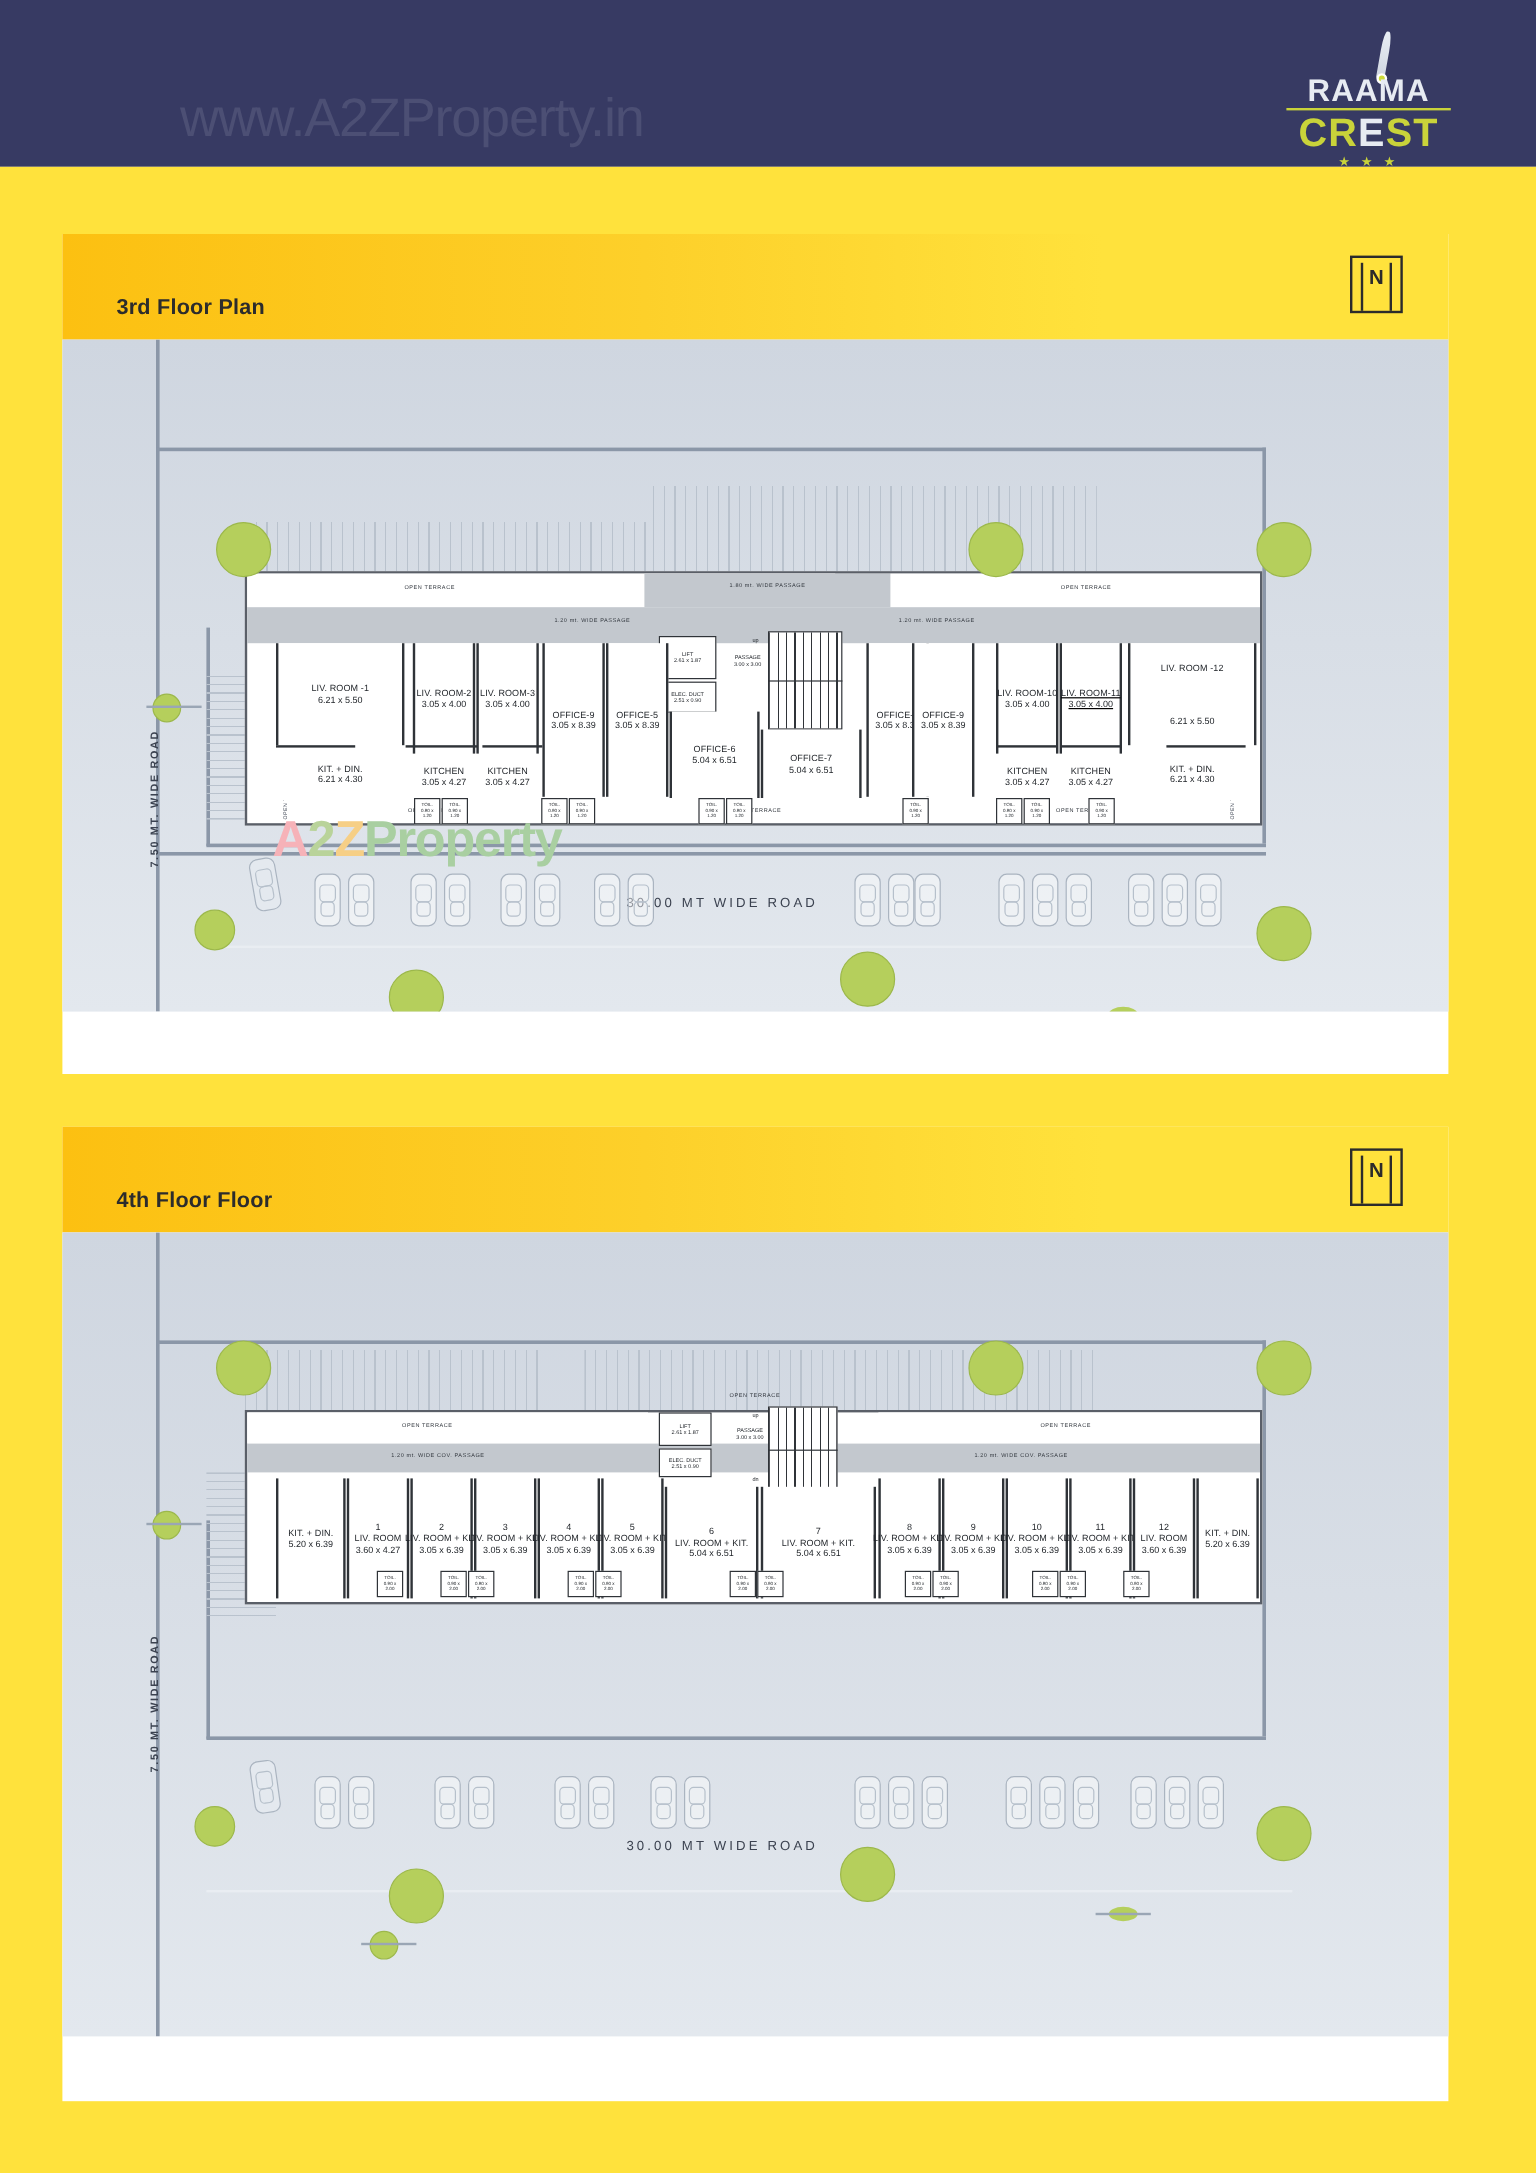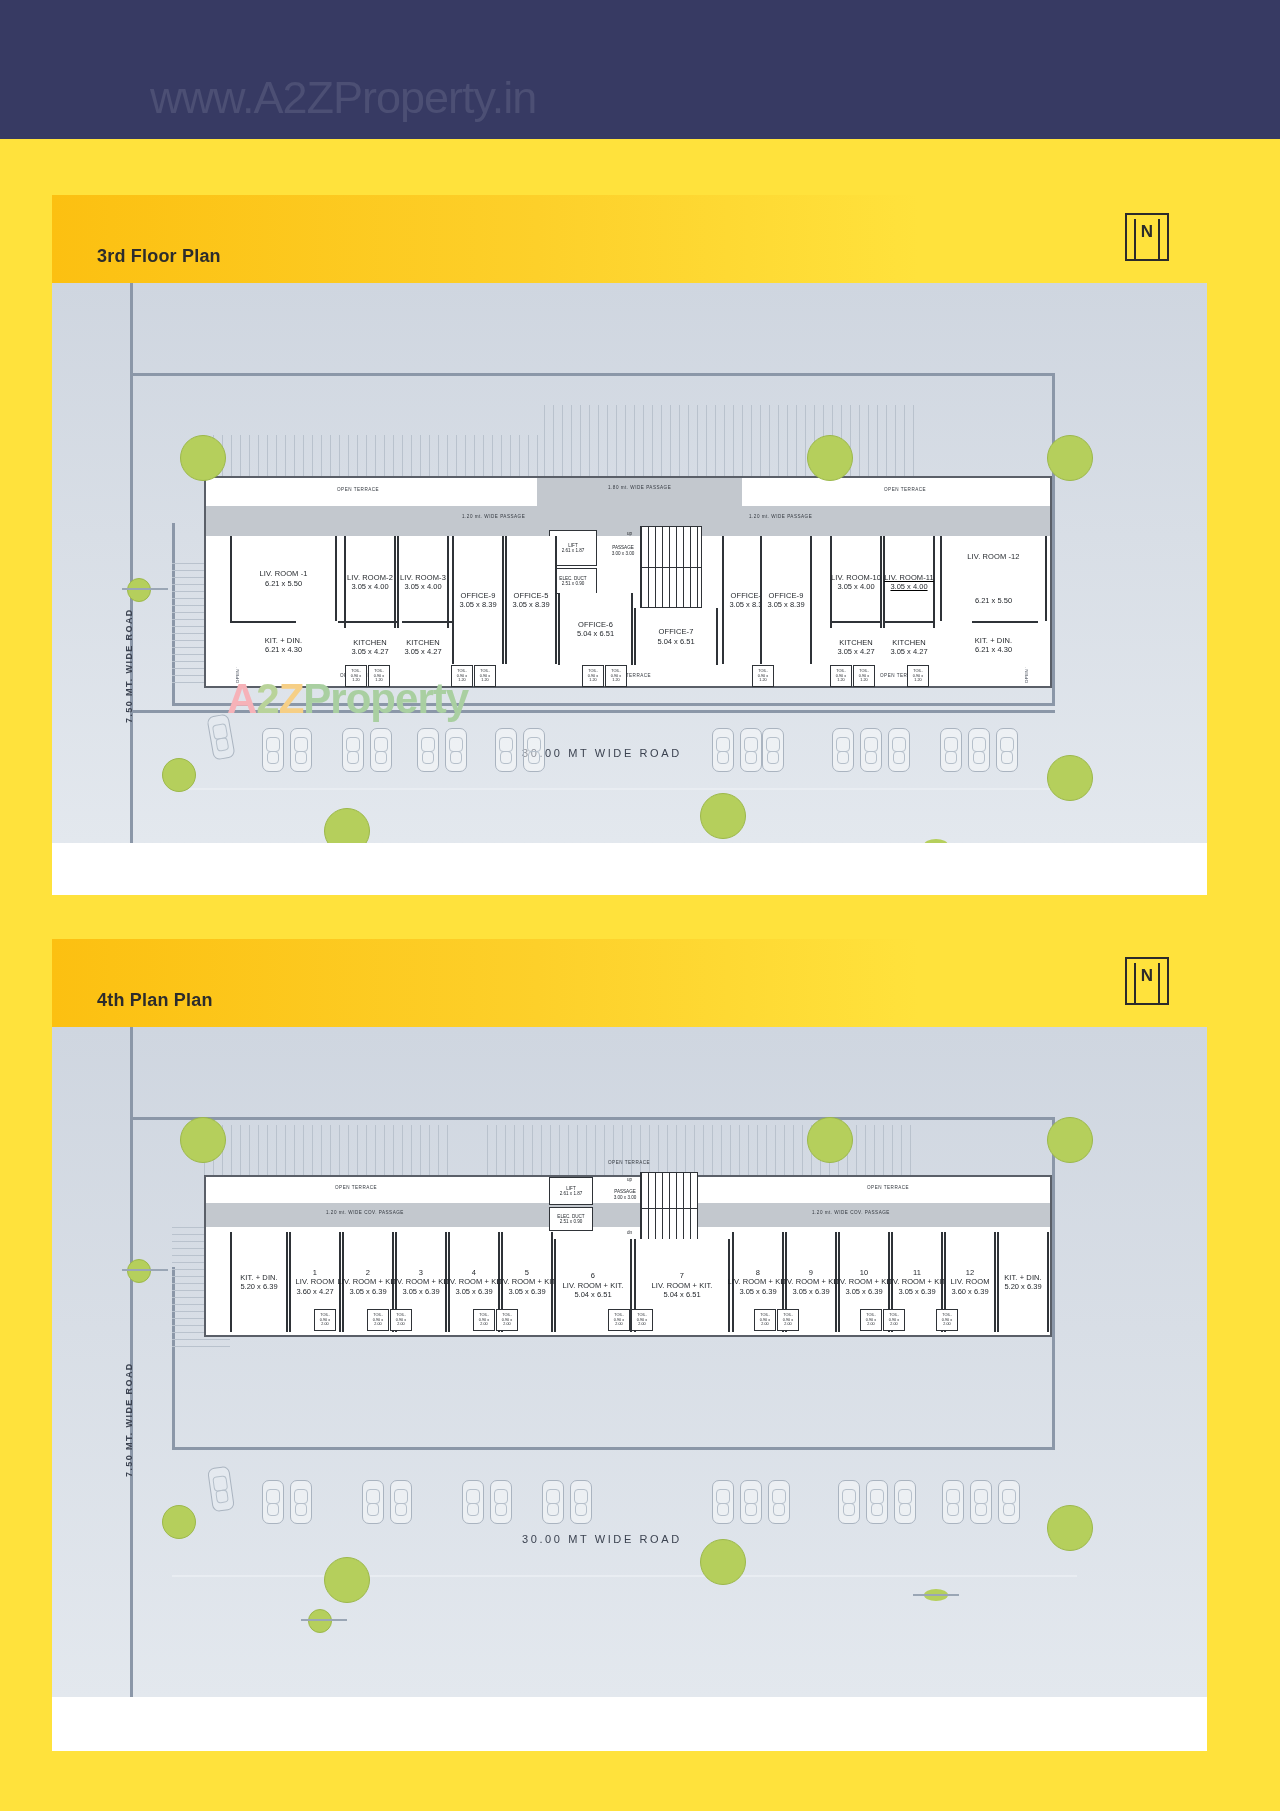--- a/index.html
+++ b/index.html
@@ -191,20 +191,28 @@
   }
   .wm-a{ color:#f6b2b8; } .wm-2{ color:#b9d39a; } .wm-z{ color:#f6cf86; }
   .wm-p{ color:#a9cfa1; }
 </style>
 </head>
 <body>
 
 <div class="header">
   <div class="wm-text">www.A2ZProperty.in</div>
 
+  <div class="logo">
+    <div class="logo-mark"></div>
+    <div class="logo-dot"></div>
+    <div class="logo-raama">RAAMA</div>
+    <div class="logo-rule"></div>
+    <div class="logo-crest"><span class="c1">CR</span><span class="c2">E</span><span class="c1">ST</span></div>
+    <div class="logo-stars">★ ★ ★</div>
+  </div>
 </div>
 
 <div class="page">
 
   <div class="card card-3rd">
 
     <div class="title-bar">
       <div class="title-text">3rd Floor Plan</div>
       <div class="north">
         <div class="nl"></div>
@@ -432,21 +440,21 @@
       <div class="shrub-bar" style="left:70px; top:305px;"></div>
 
       <div class="watermark2"><span class="wm-a">A</span><span class="wm-2">2</span><span class="wm-z">Z</span><span class="wm-p">Property</span></div>
 
     </div>
   </div>
 
   <div class="card card-4th">
 
     <div class="title-bar">
-      <div class="title-text">4th Plan Plan</div>
+      <div class="title-text">4th Floor Floor</div>
       <div class="north">
         <div class="nl"></div>
           <div class="nr"></div>
         <div class="nc">N</div>
       </div>
     </div>
 
     <div class="plan plan-4th">
 
       <div class="vline" style="left:78px; top:0; height:670px;"></div>

